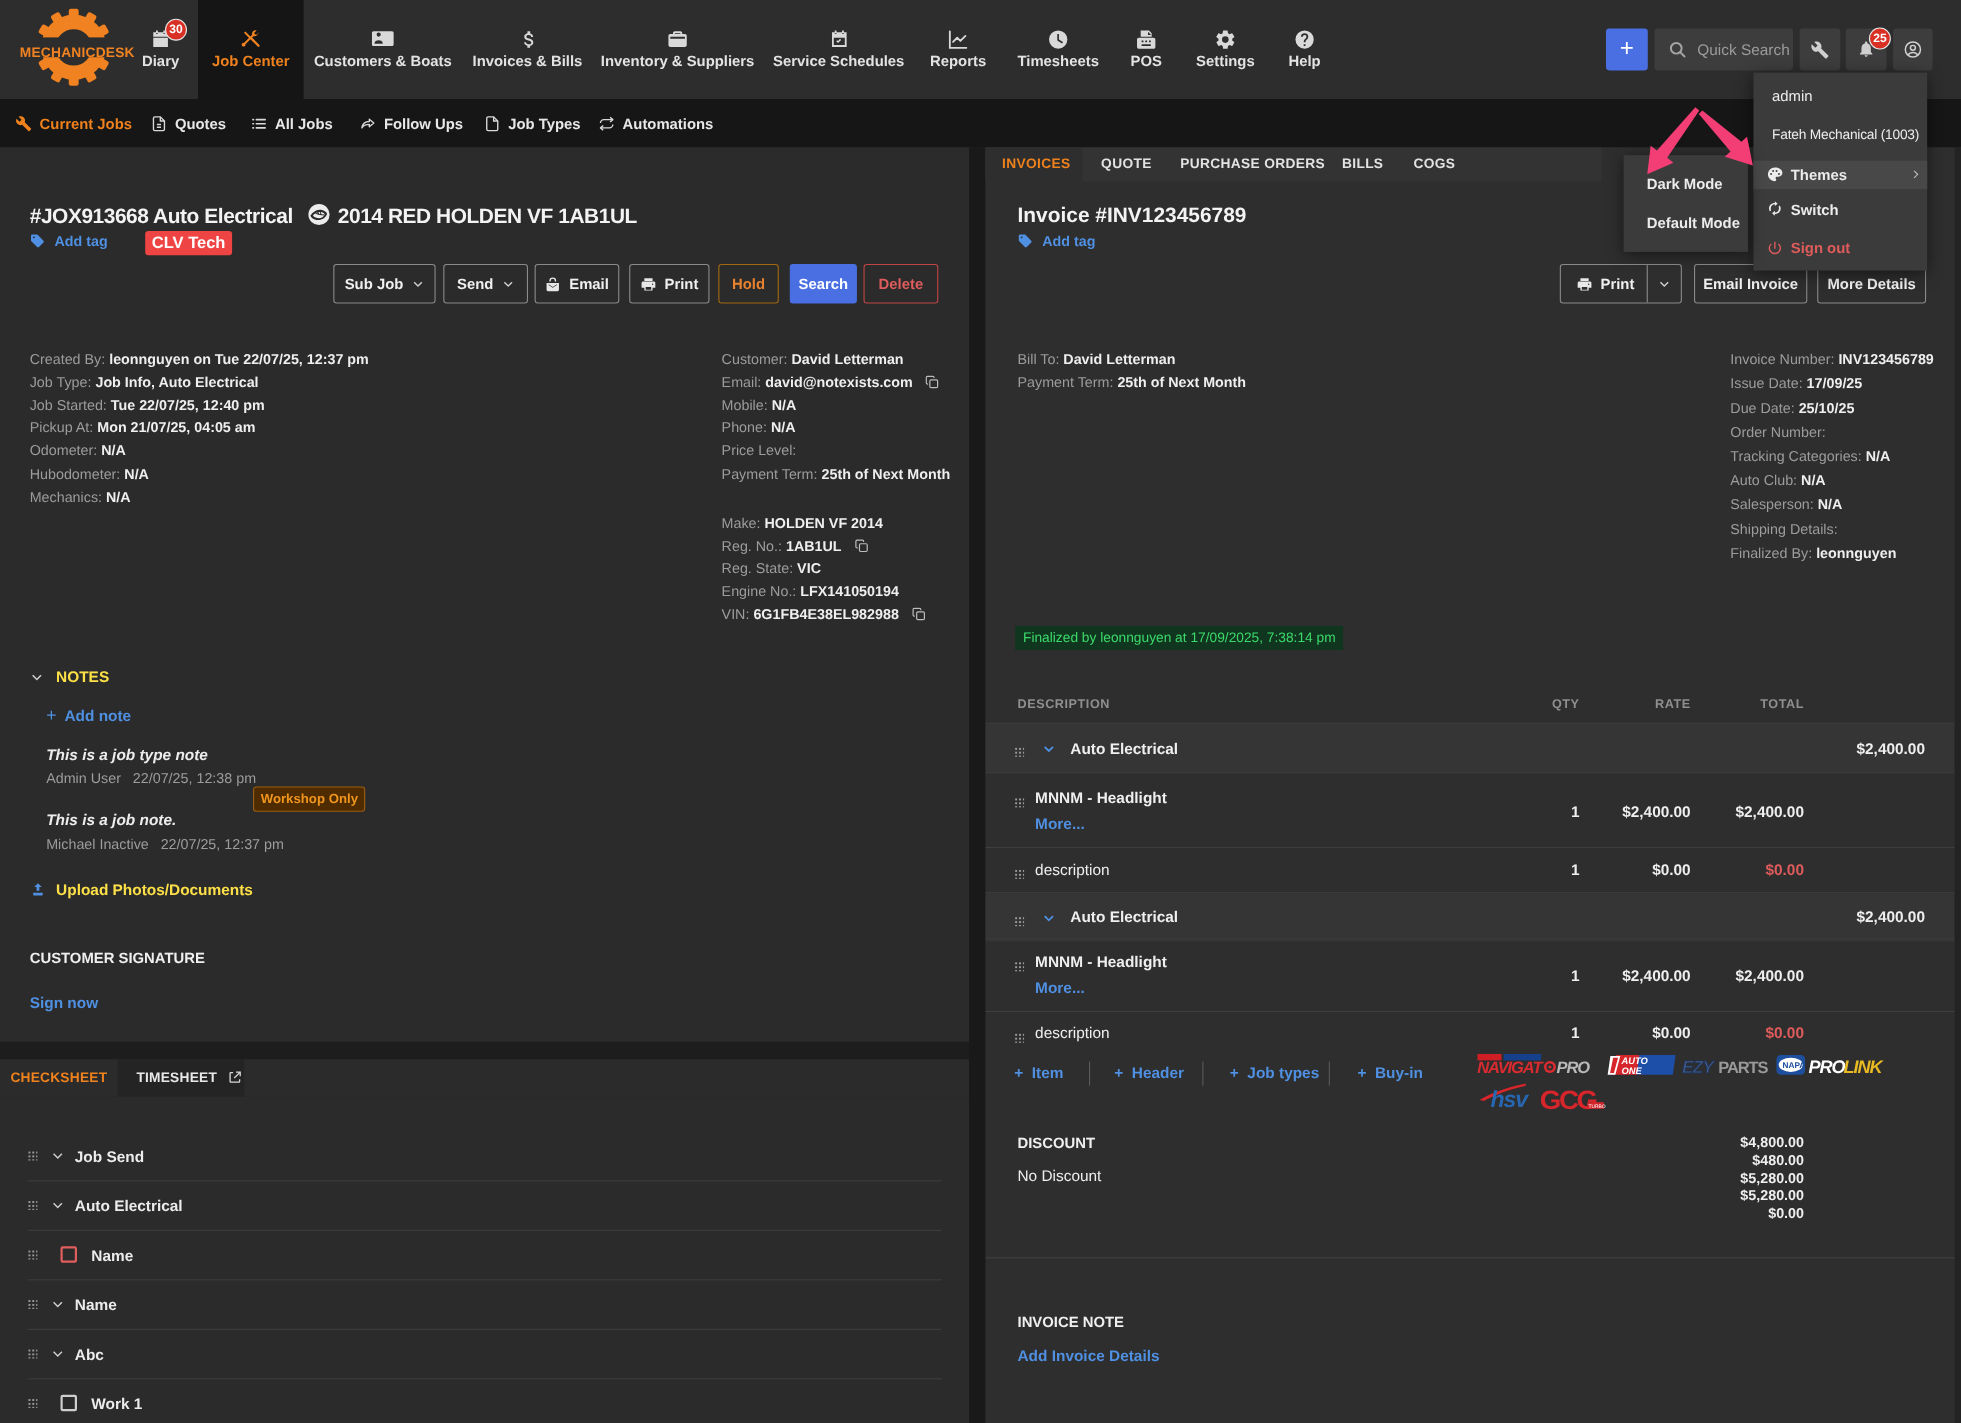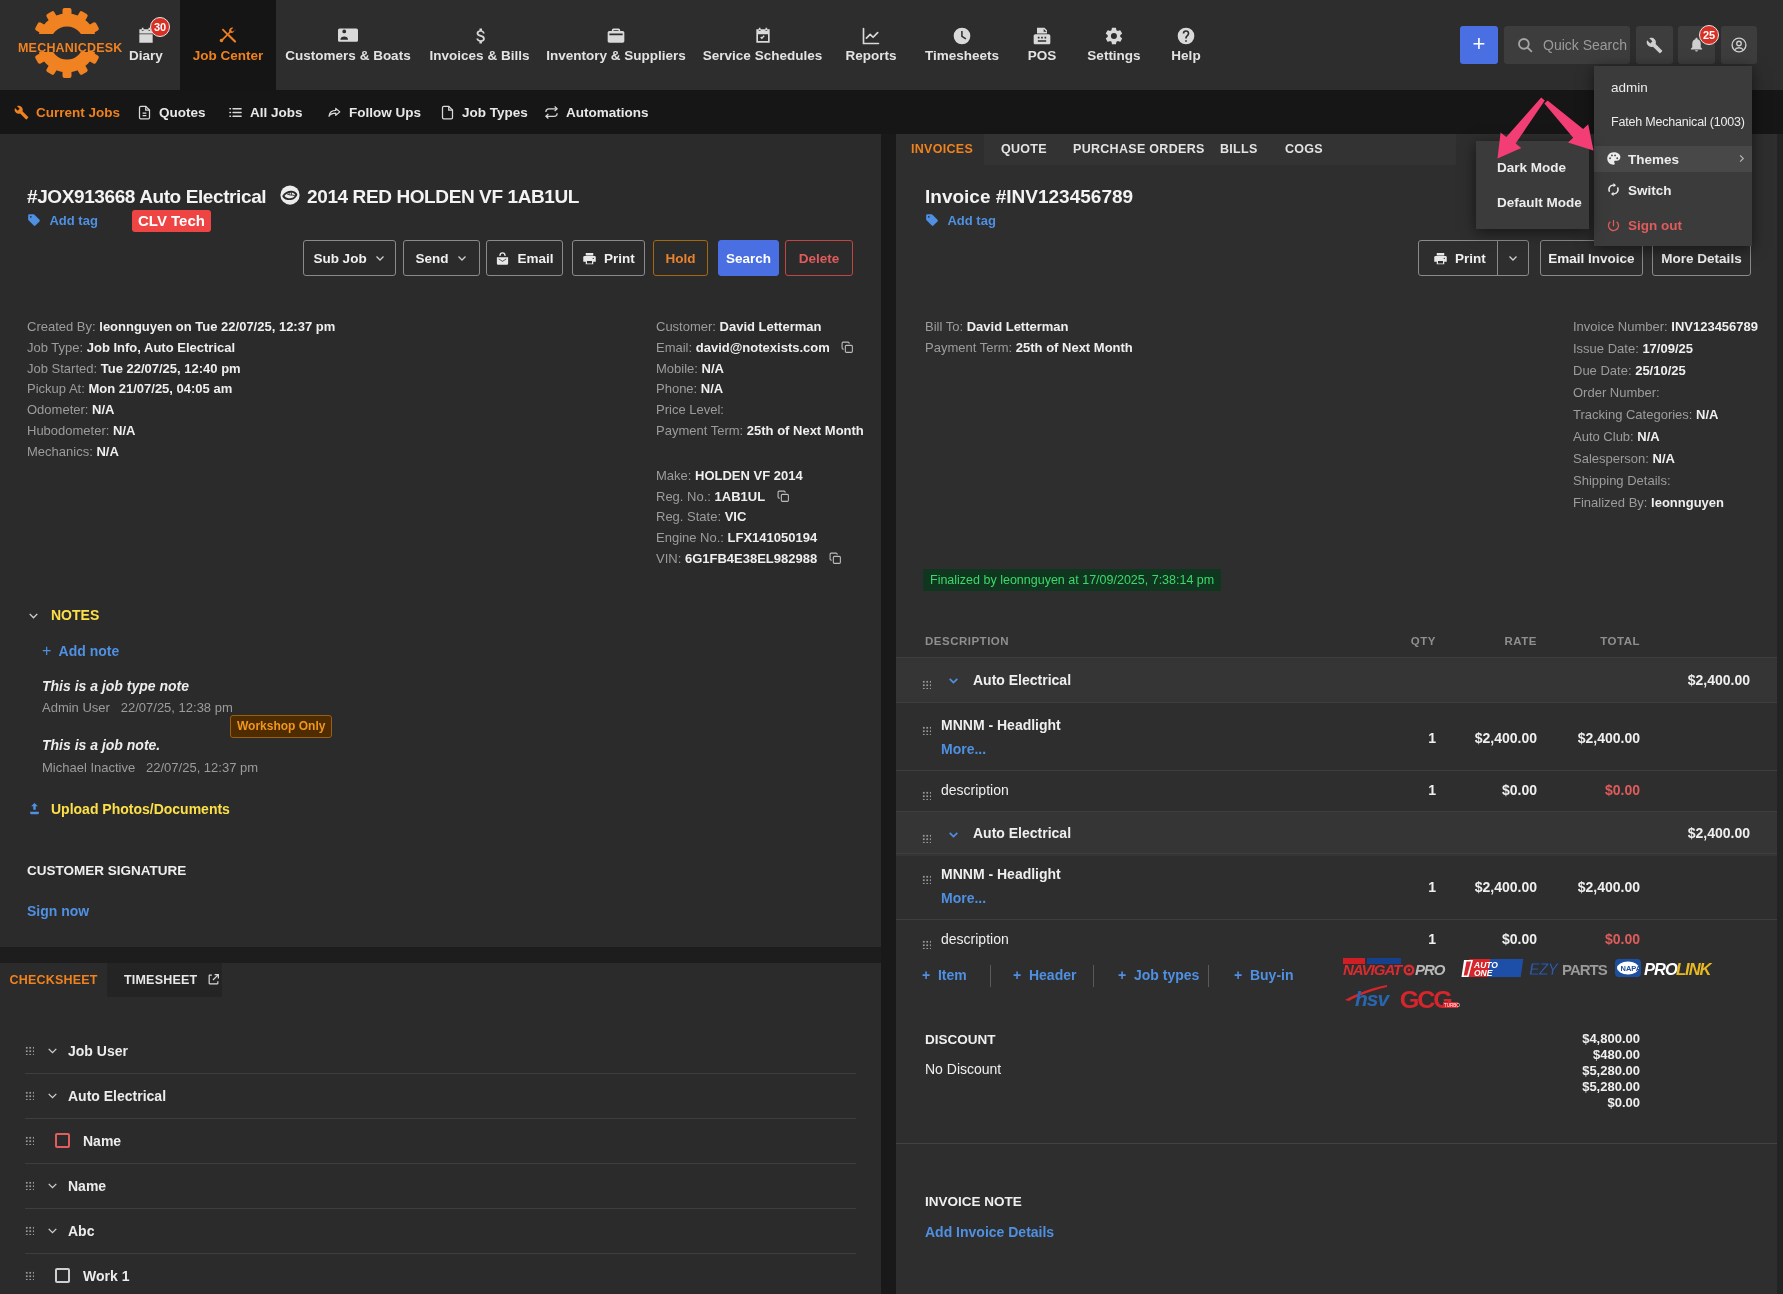--- a/index.html
+++ b/index.html
@@ -328,21 +328,21 @@
           <path d="M14 3h7v7M20.5 3.5 11 13"></path>
         </svg>
     </div>
     <div class="abs" style="left:222px;top:829px;width:659px;height:34px;background:#2b2b2b;"></div>
 
     <div class="cs-row" style="top:894px;">
         <span class="handle"></span>
         <svg class="cs-chev" viewBox="0 0 24 24" fill="none" stroke="#d0d0d0" stroke-width="2.4">
           <path d="m5 9 7 7 7-7"></path>
         </svg>
-        <span class="cs-label">Job User</span>
+        <span class="cs-label">Job Send</span>
       </div>
     <div class="hairline" style="left:25px;top:939px;width:831px;"></div>
     <div class="cs-row" style="top:939px;">
         <span class="handle"></span>
         <svg class="cs-chev" viewBox="0 0 24 24" fill="none" stroke="#d0d0d0" stroke-width="2.4">
           <path d="m5 9 7 7 7-7"></path>
         </svg>
         <span class="cs-label">Auto Electrical</span>
       </div>
     <div class="hairline" style="left:25px;top:984px;width:831px;"></div>

